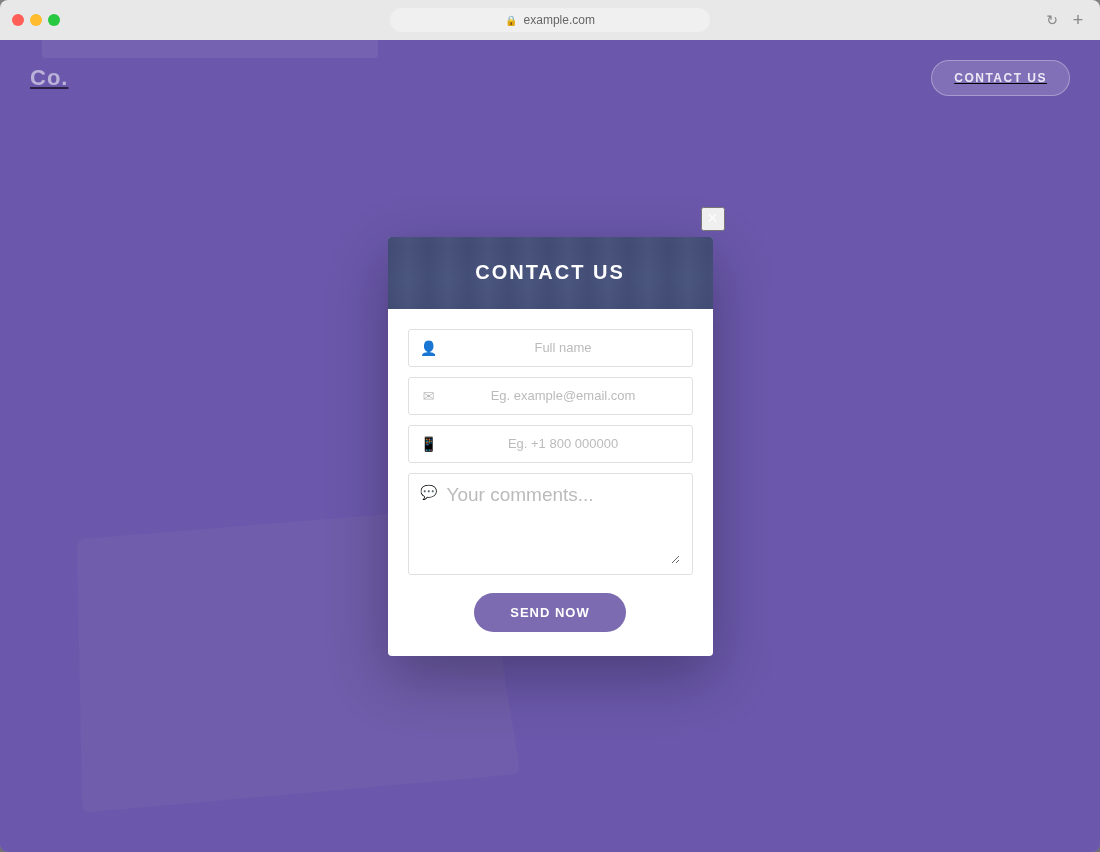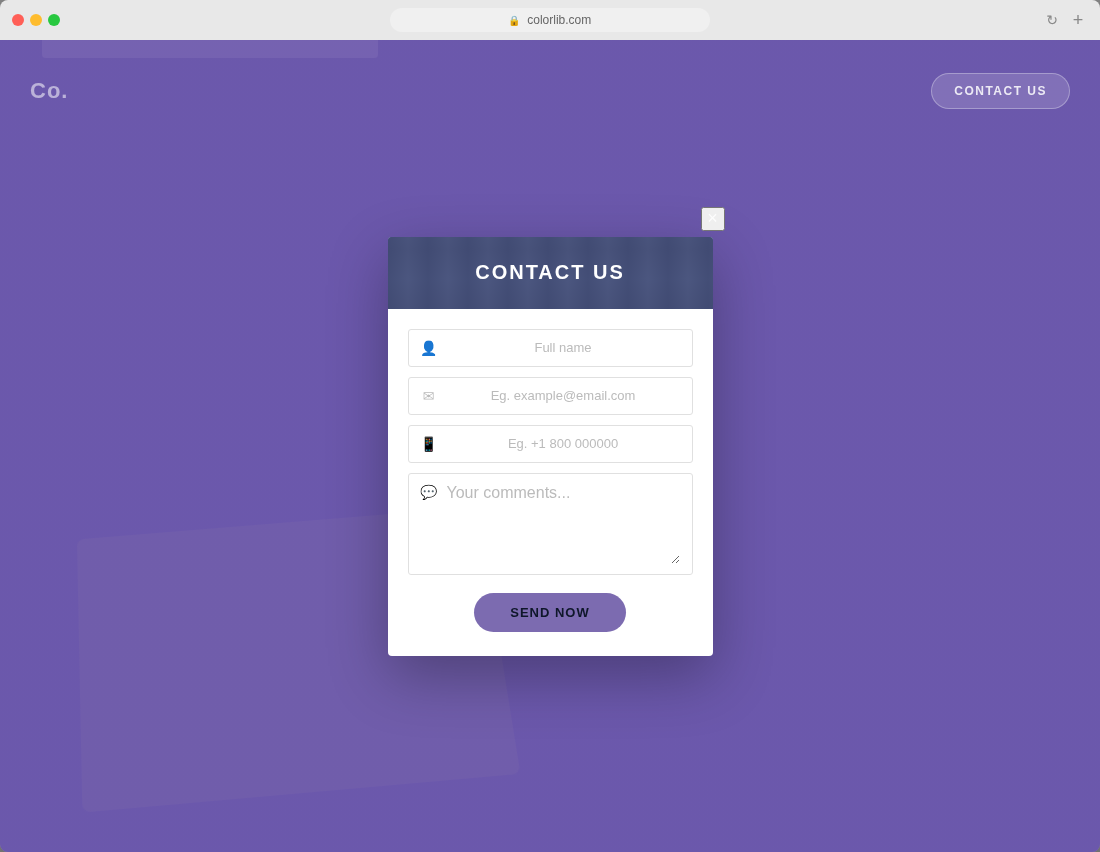--- a/index.html
+++ b/index.html
@@ -119,29 +119,30 @@
       width: 340px;
       height: 220px;
       background: rgba(140, 120, 190, 0.3);
       border-radius: 4px;
       transform: perspective(800px) rotateX(-5deg);
     }
 
     
     .navbar {
       position: absolute;
-      top: 16px;
+      top: 3px;
       left: 0;
       right: 0;
       height: 70px;
       display: flex;
       align-items: center;
       justify-content: space-between;
       padding: 16px 30px;
       z-index: 10;
+      text-decoration: underline;
     }
 
     .logo {
       font-size: 22px;
       font-weight: 700;
       color: rgba(255,255,255,0.9);
       letter-spacing: 1px;
     }
 
     .logo span {
@@ -287,37 +288,37 @@
       border-radius: 3px;
       padding: 10px 12px;
       margin-bottom: 18px;
       gap: 10px;
     }
 
     .form-textarea-wrapper textarea {
       border: none;
       outline: none;
       flex: 1;
-      font-size: 16px;
+      font-size: 19px;
       color: #555;
       background: transparent;
       resize: both;
       min-height: 80px;
       font-family: inherit;
     }
 
     .form-textarea-wrapper textarea::placeholder {
       color: #bbb;
     }
 
     .send-btn {
       display: block;
       margin: 0 auto;
       background: #7c6bb0;
-      color: #0f172a;
+      color: #ffffff;
       border: none;
       border-radius: 25px;
       padding: 12px 36px;
       font-size: 13px;
       font-weight: 600;
       letter-spacing: 1px;
       text-transform: uppercase;
       cursor: pointer;
     }
 
@@ -337,21 +338,21 @@
 <div class="window">
 
   <div class="titlebar">
     <div class="traffic-lights">
       <div class="traffic-light tl-red"></div>
       <div class="traffic-light tl-yellow"></div>
       <div class="traffic-light tl-green"></div>
     </div>
     <div class="url-bar">
       <span class="url-bar-lock">🔒</span>
-      <span>colorlib.com</span>
+      <span>example.com</span>
     </div>
     <span class="refresh-icon">↻</span>
     <div class="new-tab-btn">+</div>
   </div>
 
   <div class="page">
     <div class="bg-overlay"></div>
     <div class="bg-laptop-screen"></div>
     <div class="bg-laptop"></div>
 

